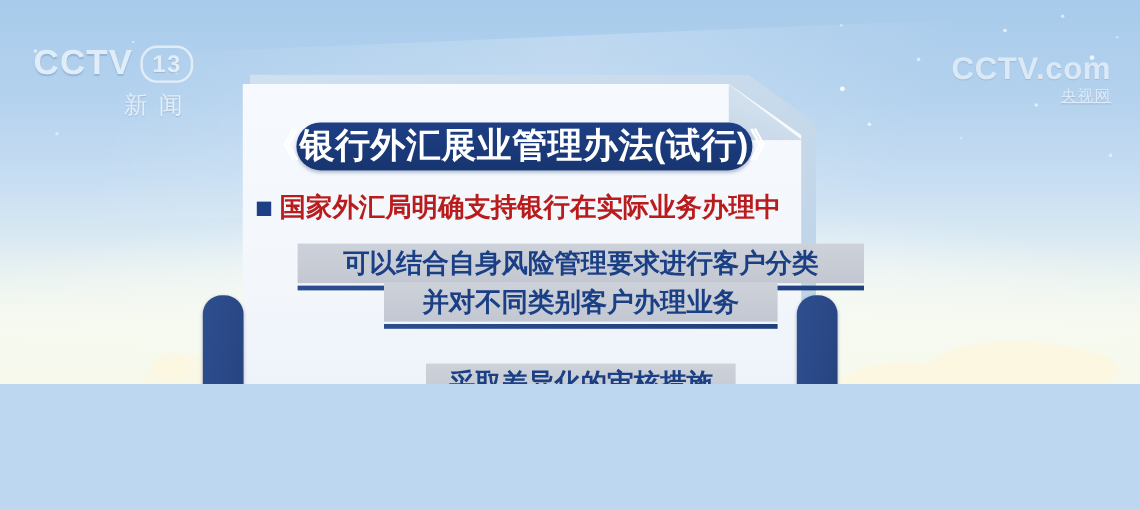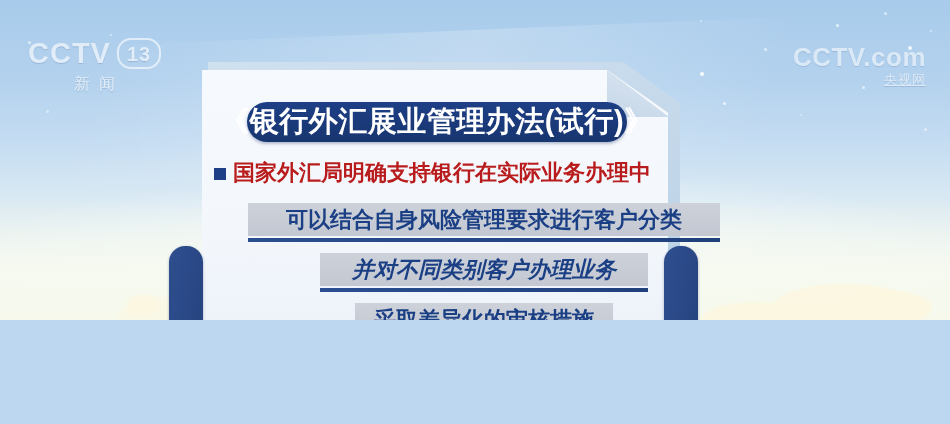--- a/index.html
+++ b/index.html
@@ -39,21 +39,21 @@
     font-size:29px;font-weight:bold;color:#ffffff;letter-spacing:1px;
     text-shadow:0 1px 1px rgba(80,110,150,.45);line-height:1;
     display:flex;align-items:center;gap:6px;
   }
   .bug-left .num{
     display:inline-flex;align-items:center;justify-content:center;
     border:2px solid #ffffff;border-radius:14px;padding:0 8px;height:27px;
     font-size:20px;font-weight:bold;
   }
   .bug-left .sub{
-    margin-top:5px;text-align:center;color:#ffffff;font-size:16px;
+    margin-top:5px;text-align:right;color:#ffffff;font-size:20px;
     letter-spacing:9px;text-indent:9px;text-shadow:0 1px 1px rgba(80,110,150,.45);
   }
   .bug-right{position:absolute;right:24px;top:44px;opacity:.55;display:flex;align-items:flex-end;gap:3px;flex-direction:column;}
   .bug-right .dotcom{font-size:26px;font-weight:bold;color:#ffffff;letter-spacing:.5px;
     text-shadow:0 1px 1px rgba(80,110,150,.4);line-height:1;}
   .bug-right .cn{font-size:13px;color:#ffffff;line-height:1.05;letter-spacing:1px;
     text-shadow:0 1px 1px rgba(80,110,150,.4);padding-bottom:4px;text-decoration:underline;}
 
   
   .doc-back{
@@ -127,21 +127,21 @@
     position:absolute;display:flex;align-items:center;justify-content:center;
     background:linear-gradient(180deg,#cdd2da 0%, #c2c7d1 100%);
     height:33px;padding:0 10px;margin-left:36px;
   }
   .hl .txt{color:#1b3f84;font-size:22px;font-weight:bold;white-space:nowrap;}
   .hl::after{
     content:"";position:absolute;left:0;right:0;bottom:-6px;height:4px;
     background:linear-gradient(90deg,#2b4e91,#20407c);
   }
   .hl.r1{left:10px;top:133px;width:452px;}
-  .hl.r2{left:82px;top:183px;width:308px;font-style:italic;}
+  .hl.r2{left:82px;top:165px;width:308px;}
   .hl.r3{left:117px;top:233px;width:238px;}
 </style>
 </head>
 <body>
 
 <div class="stage">
 
   <div class="bg-sky"></div>
   <div class="bg-sweep"></div>
   <div class="bg-glow"></div>

